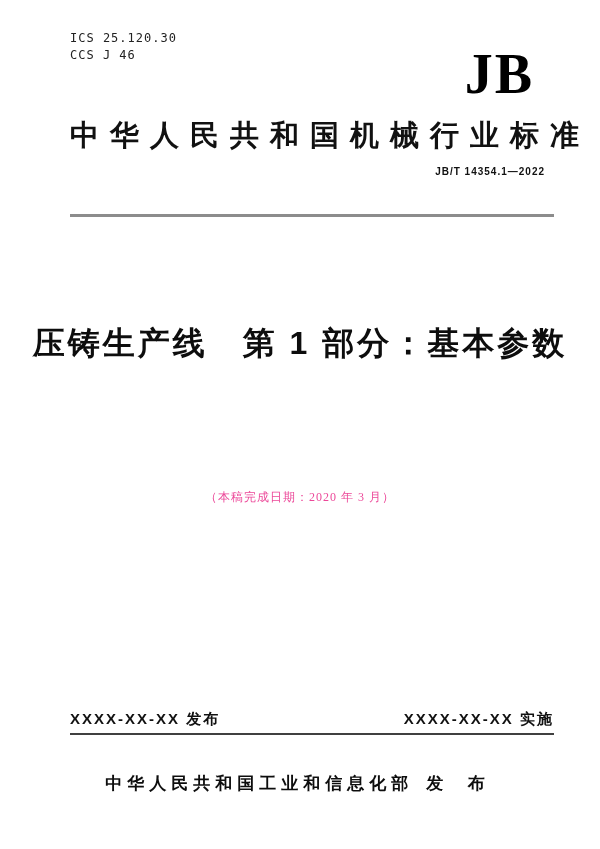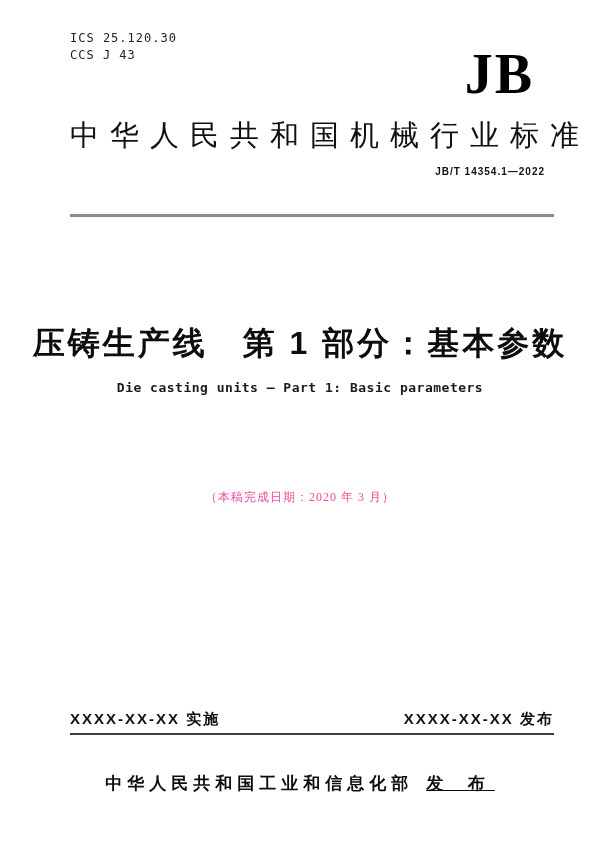--- a/index.html
+++ b/index.html
@@ -31,21 +31,21 @@
     line-height: 52px;
     letter-spacing: 2px;
     color: #000;
     transform: scaleY(1.02);
   }
 
   .standard-name {
     left: 70px; top: 116px;
     width: 484px;
     font-size: 29px;
-    font-weight: 400;
+    font-weight: 700;
     letter-spacing: 11px;
     white-space: nowrap;
     color: #111;
   }
 
   .standard-code {
     right: 55px; top: 166px;
     font-size: 10px;
     font-weight: 600;
     letter-spacing: 1px;
@@ -121,50 +121,49 @@
     width: 600px;
     display: flex;
     justify-content: center;
     align-items: baseline;
     gap: 13px;
     font-size: 17px;
     font-weight: bold;
     color: #0d0d0d;
   }
   .publisher-name { letter-spacing: 5px; }
-  .publish-label  { letter-spacing: 10px; text-decoration: underline; }
+  .publish-label  { letter-spacing: 10px; }
 </style>
 </head>
 <body>
 
 <div class="page">
 
   <div class="abs ics-block">
     <div>ICS 25.120.30</div>
-    <div>CCS J 43</div>
+    <div>CCS J 46</div>
   </div>
 
   <div class="abs jb-logo">JB</div>
 
   <div class="abs standard-name">中华人民共和国机械行业标准</div>
 
   <div class="abs standard-code">JB/T 14354.1—2022</div>
 
   <div class="abs rule-top"></div>
 
   <div class="abs title-cn">压铸生产线　第 1 部分：基本参数</div>
 
-  <div class="abs title-en">Die casting units — Part 1: Basic parameters</div>
 
 
   <div class="abs draft-note">（本稿完成日期：2020 年 3 月）</div>
 
   <div class="abs date-row">
+    <span>XXXX-XX-XX 发布</span>
     <span>XXXX-XX-XX 实施</span>
-    <span>XXXX-XX-XX 发布</span>
   </div>
 
   <div class="abs rule-bottom"></div>
 
   <div class="abs publisher-row">
     <span class="publisher-name">中华人民共和国工业和信息化部</span>
     <span class="publish-label">发 布</span>
   </div>
 
 </div>

